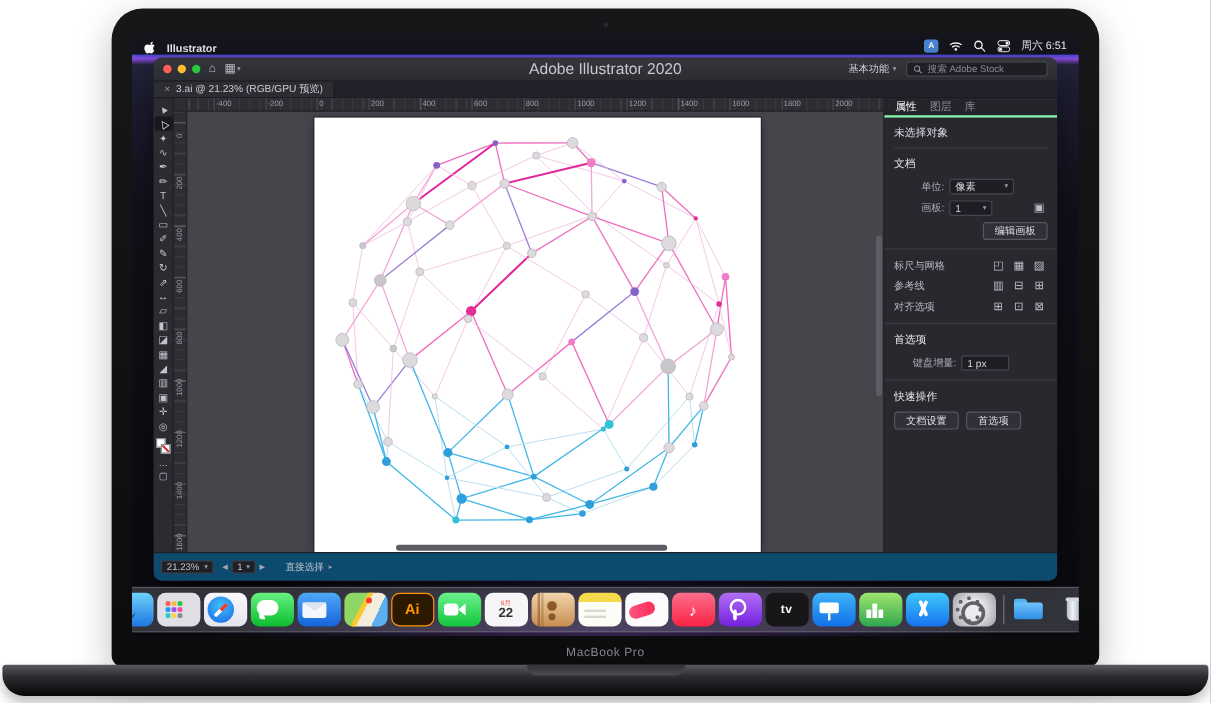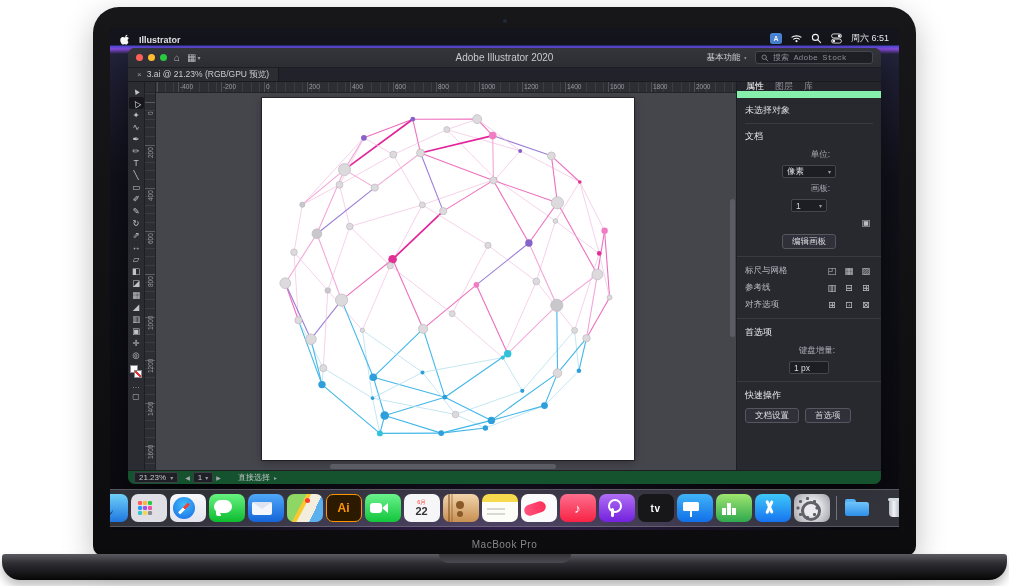--- a/index.html
+++ b/index.html
@@ -46,22 +46,22 @@
     background:#2c2c33; border-radius:7px; overflow:hidden; display:flex; flex-direction:column;
     box-shadow:0 16px 38px rgba(0,0,0,.6); }
 
   .titlebar { height:20px; flex:0 0 auto; background:linear-gradient(#35353c,#2c2c33);
     border-bottom:1px solid #1d1d23; display:flex; align-items:center; gap:7px; padding:0 8px; position:relative; }
   .traffic { display:flex; gap:5px; }
   .light { width:7px; height:7px; border-radius:50%; }
   .light.red{ background:#ff5f57; } .light.yellow{ background:#febc2e; } .light.green{ background:#28c840; }
   .tb-ico { color:#b8b8c2; font-size:10px; line-height:1; display:flex; align-items:center; gap:1px; }
   .chev { font-size:6px; color:#9a9aa4; }
-  .win-title { position:absolute; left:50%; transform:translateX(-50%); font-size:10px; color:#c8c8d0; white-space:nowrap; }
-  .tb-right { margin-left:auto; display:flex; align-items:center; gap:8px;font-family:Liberation Mono, monospace; }
+  .win-title { position:absolute; left:50%; transform:translateX(-50%); font-size:13px; color:#c8c8d0; white-space:nowrap; }
+  .tb-right { margin-left:auto; display:flex; align-items:center; gap:8px; }
   .workspace { display:flex; align-items:center; gap:3px; font-size:8.5px; color:#d2d2da; }
   .search-field { width:118px; height:13px; background:#1e1e25; border:1px solid #45454e; border-radius:3px;
     display:flex; align-items:center; gap:4px; padding:0 5px; color:#8b8b95; font-size:8px; }
   .search-ico { width:8px; height:8px; flex:0 0 auto; }
 
   .tabbar { height:14px; flex:0 0 auto; background:#22222a; border-bottom:1px solid #191920;
     display:flex; align-items:stretch; }
   .doc-tab { display:flex; align-items:center; gap:5px; padding:0 9px; background:#2c2c33;
     border-right:1px solid #191920; font-size:8.5px; color:#cbcbd3; }
   .tab-close { color:#9a9aa4; font-size:8px; }
@@ -104,48 +104,48 @@
   .artboard svg { display:block; width:100%; height:100%; }
   .vscroll { position:absolute; right:1px; top:4px; bottom:10px; width:5px; }
   .vscroll .thumb { position:absolute; top:28%; height:38%; width:5px; background:#5c5c64; border-radius:3px; }
   .hscroll { position:absolute; left:4px; right:10px; bottom:1px; height:5px; }
   .hscroll .thumb { position:absolute; left:30%; width:40%; height:5px; background:#5c5c64; border-radius:3px; }
 
   
   .panel { width:145px; flex:0 0 auto; background:#28282f; border-left:1px solid #1e1e24;
     font-size:8.5px; color:#b9b9c2; display:flex; flex-direction:column; }
   .panel-tabs { height:16px; flex:0 0 auto; display:flex; gap:11px; align-items:center; padding:0 9px;
-    background:#24242b; border-bottom:7px solid #86efac; }
+    background:#24242b; border-bottom:2px solid #86efac; }
   .panel-tab { font-size:9px; color:#8f8f99; }
   .panel-tab.active { color:#fff; }
   .panel-body { flex:1; padding:6px 8px 0; overflow:hidden; }
   .no-selection { color:#dcdce4; font-size:9px; padding-bottom:6px; border-bottom:1px solid #3a3a42; margin-bottom:6px; }
   .section-title { color:#e6e6ec; font-size:9px; margin:2px 0 6px; }
-  .row { display:flex; align-items:center; gap:4px; margin-bottom:5px;flex-direction:column; }
+  .row { display:flex; align-items:center; gap:4px; margin-bottom:5px; }
   .row-label { width:42px; text-align:right; color:#a8a8b2; flex:0 0 auto; }
   .field { background:#1d1d24; border:1px solid #46464f; border-radius:2px; height:13px;
     display:flex; align-items:center; padding:0 4px; color:#d8d8de; gap:3px; }
   .field .chev { margin-left:auto; }
   .f-units { width:54px; } .f-ab { width:36px; } .f-kb { width:40px; }
   .icon-group { display:flex; gap:3px; margin-left:auto; }
   .icon-btn { width:14px; height:13px; display:flex; align-items:center; justify-content:center;
     color:#bdbdc7; font-size:9.5px; border-radius:2px; }
   .btn { background:#30303a; border:1px solid #56565f; border-radius:3px; height:15px;
     display:inline-flex; align-items:center; justify-content:center; padding:0 9px;
     color:#dedee4; font-size:8.5px; font-family:inherit; }
   .row.right { justify-content:flex-end; }
   .divider { height:1px; background:#3a3a42; margin:7px -8px; }
   .prop-row { display:flex; align-items:center; margin-bottom:4px; }
   .cb-row { gap:5px; margin-bottom:4px; }
   .checkbox { width:8px; height:8px; border:1px solid #76767f; border-radius:1.5px; background:#1d1d24; flex:0 0 auto; }
   .cb-label { font-size:8px; color:#b2b2bc; }
   .qa-buttons { display:flex; gap:6px; }
 
   
-  .statusbar { height:14px; flex:0 0 auto; background:#14532d; border-top:1px solid #1e1e24;
+  .statusbar { height:24px; flex:0 0 auto; background:#0c4a6e; border-top:1px solid #1e1e24;
     display:flex; align-items:center; gap:7px; padding:0 6px; font-size:8px; color:#c4c4cc; }
   .zoom-box { display:flex; align-items:center; gap:4px; border:1px solid #3e3e46; background:#1f1f26;
     height:11px; padding:0 4px; border-radius:2px; }
   .nav { display:flex; align-items:center; gap:3px; }
   .nav .arr { font-size:6px; color:#a8a8b2; }
   .nav-field { display:flex; align-items:center; gap:3px; border:1px solid #3e3e46; background:#1f1f26;
     height:11px; padding:0 4px; border-radius:2px; }
   .tool-display { display:flex; align-items:center; gap:4px; margin-left:10px; }
 
   

